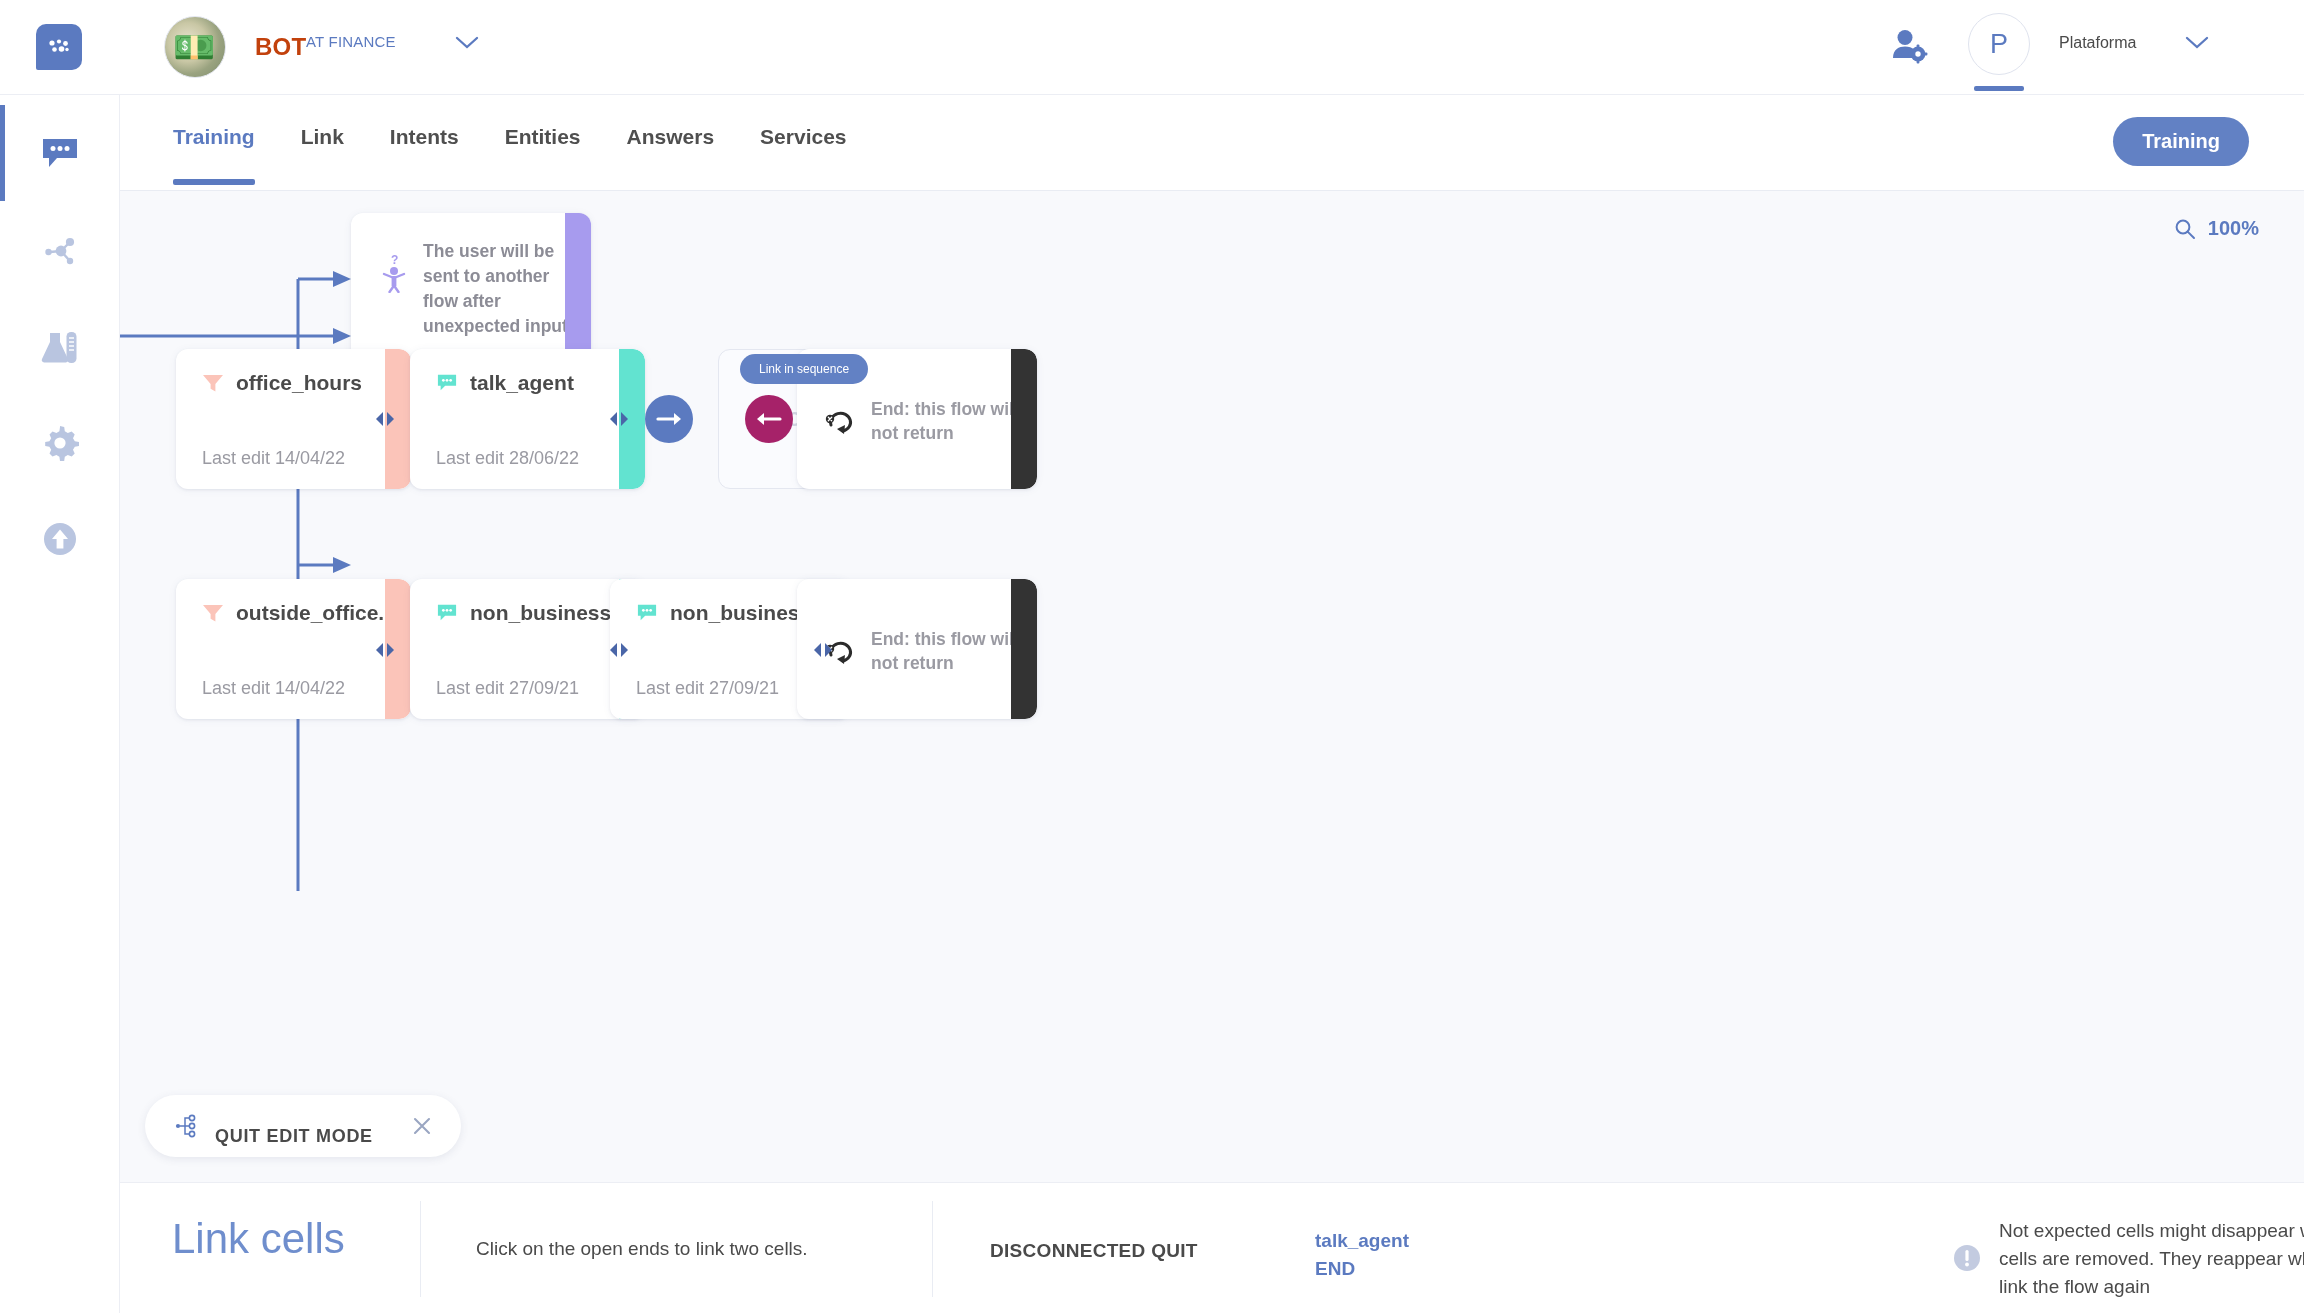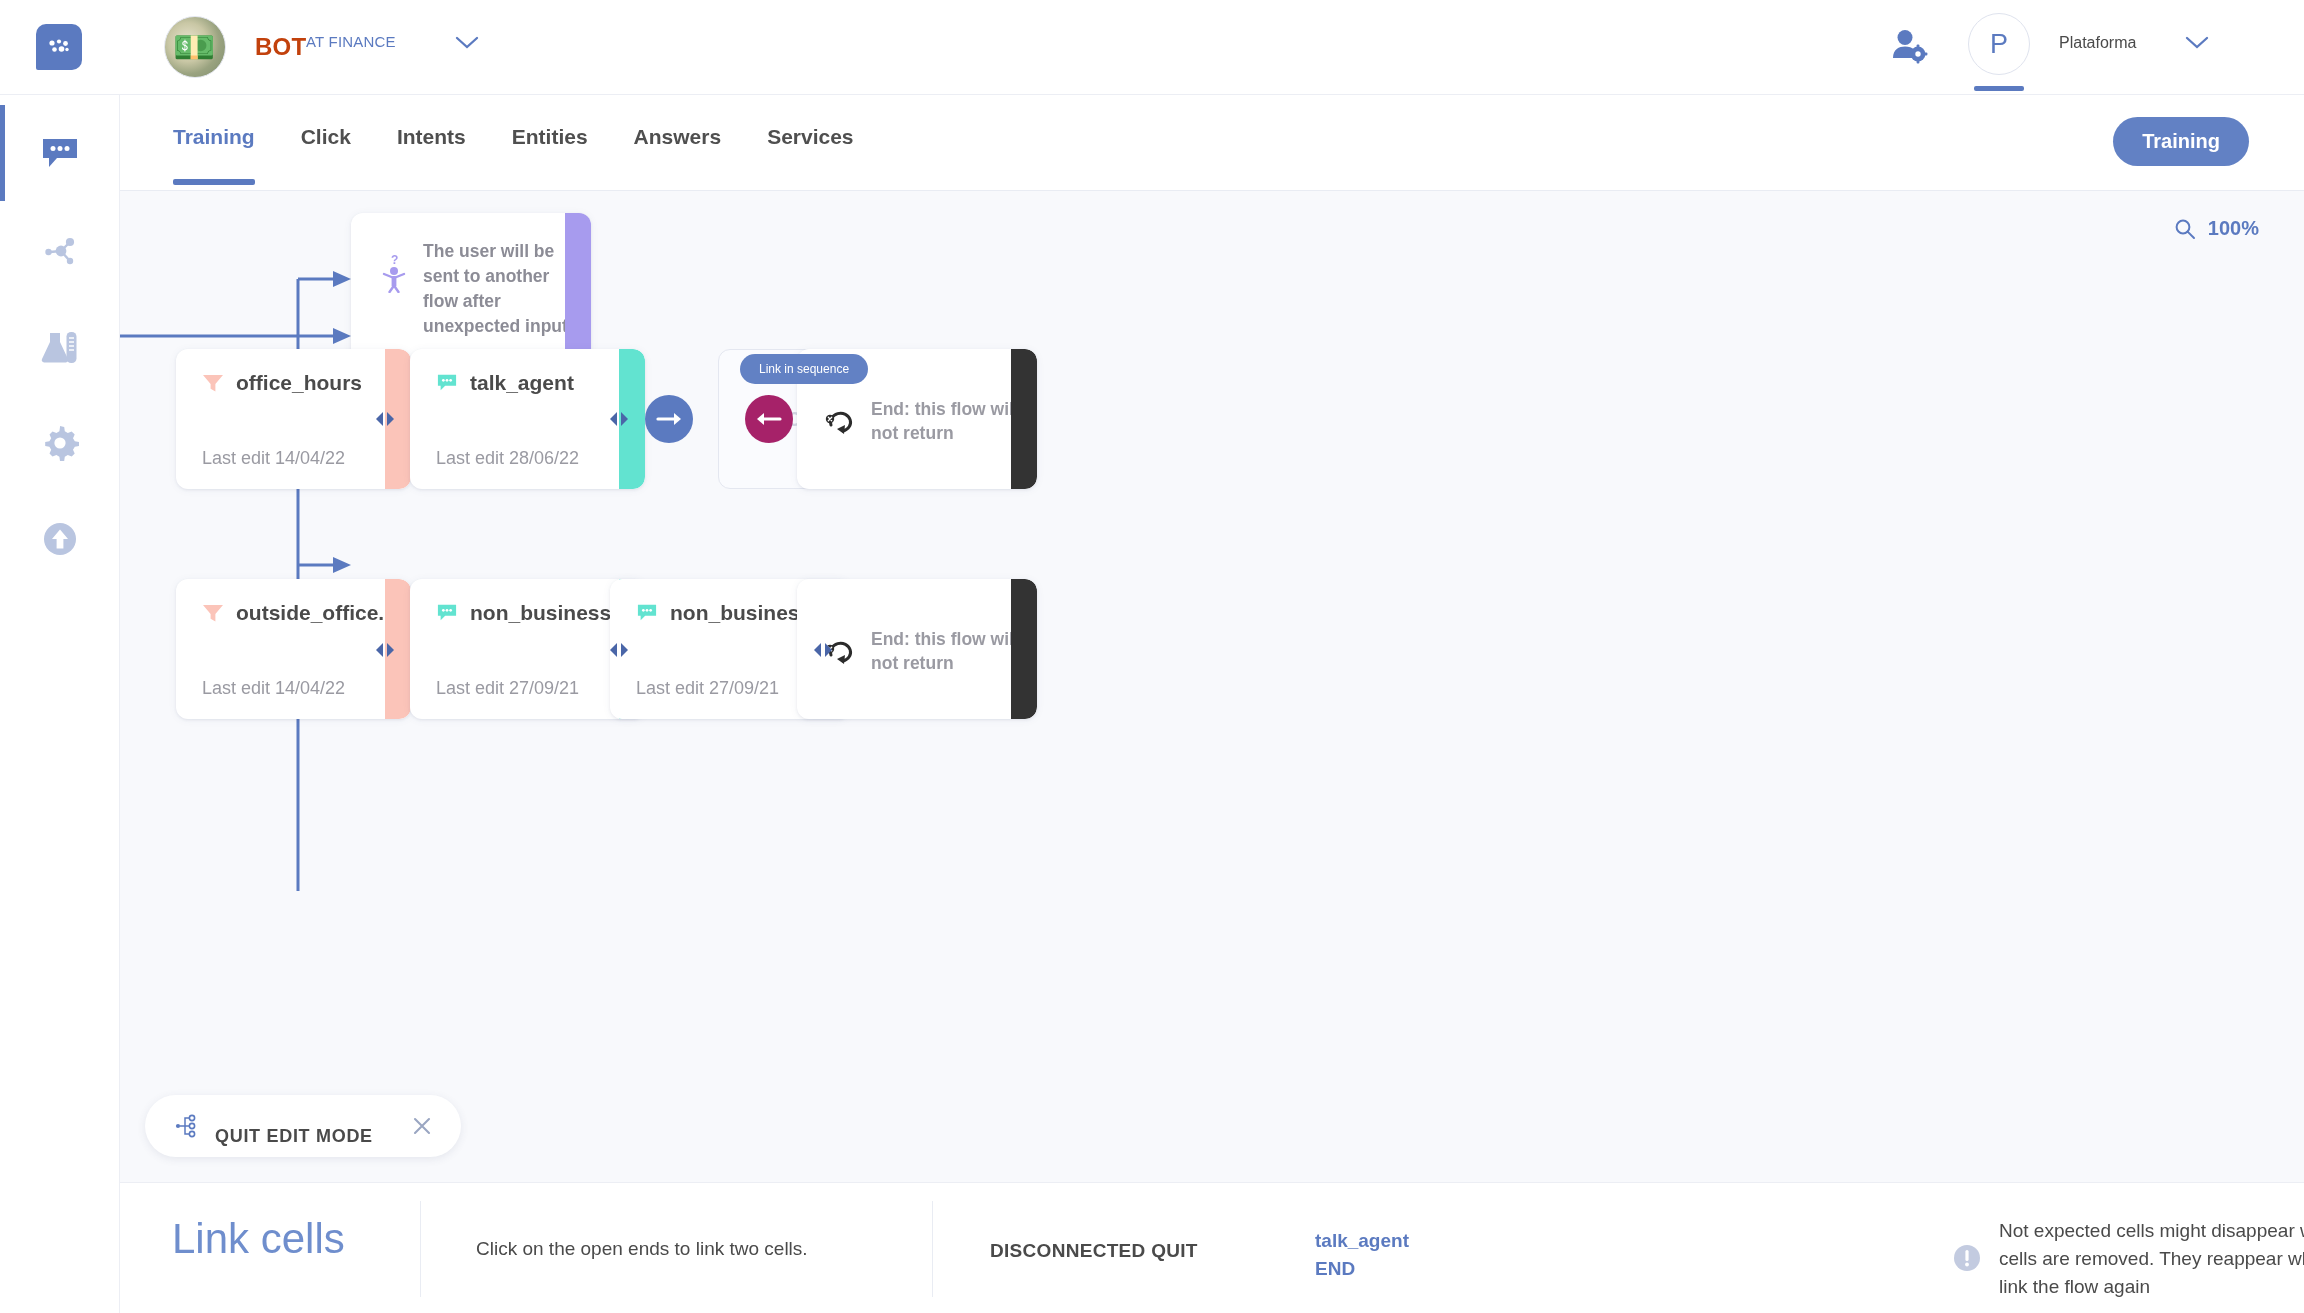--- a/index.html
+++ b/index.html
@@ -301,21 +301,21 @@
       <svg width="38" height="38" viewBox="0 0 38 38">
         <circle cx="19" cy="19" r="16" fill="#b9c5e0"></circle>
         <path d="M19 9.5 L27 19 h-4.6 v9.5 h-6.8 V19 H11 z" fill="#ffffff"></path>
       </svg>
     </div>
   </div>
 
   <div class="tabstrip">
     <div class="tabs">
       <div class="tab active">Training</div>
-      <div class="tab">Click</div>
+      <div class="tab">Link</div>
       <div class="tab">Intents</div>
       <div class="tab">Entities</div>
       <div class="tab">Answers</div>
       <div class="tab">Services</div>
     </div>
     <button class="training-btn">Training</button>
   </div>
 
   <div class="canvas">
 

